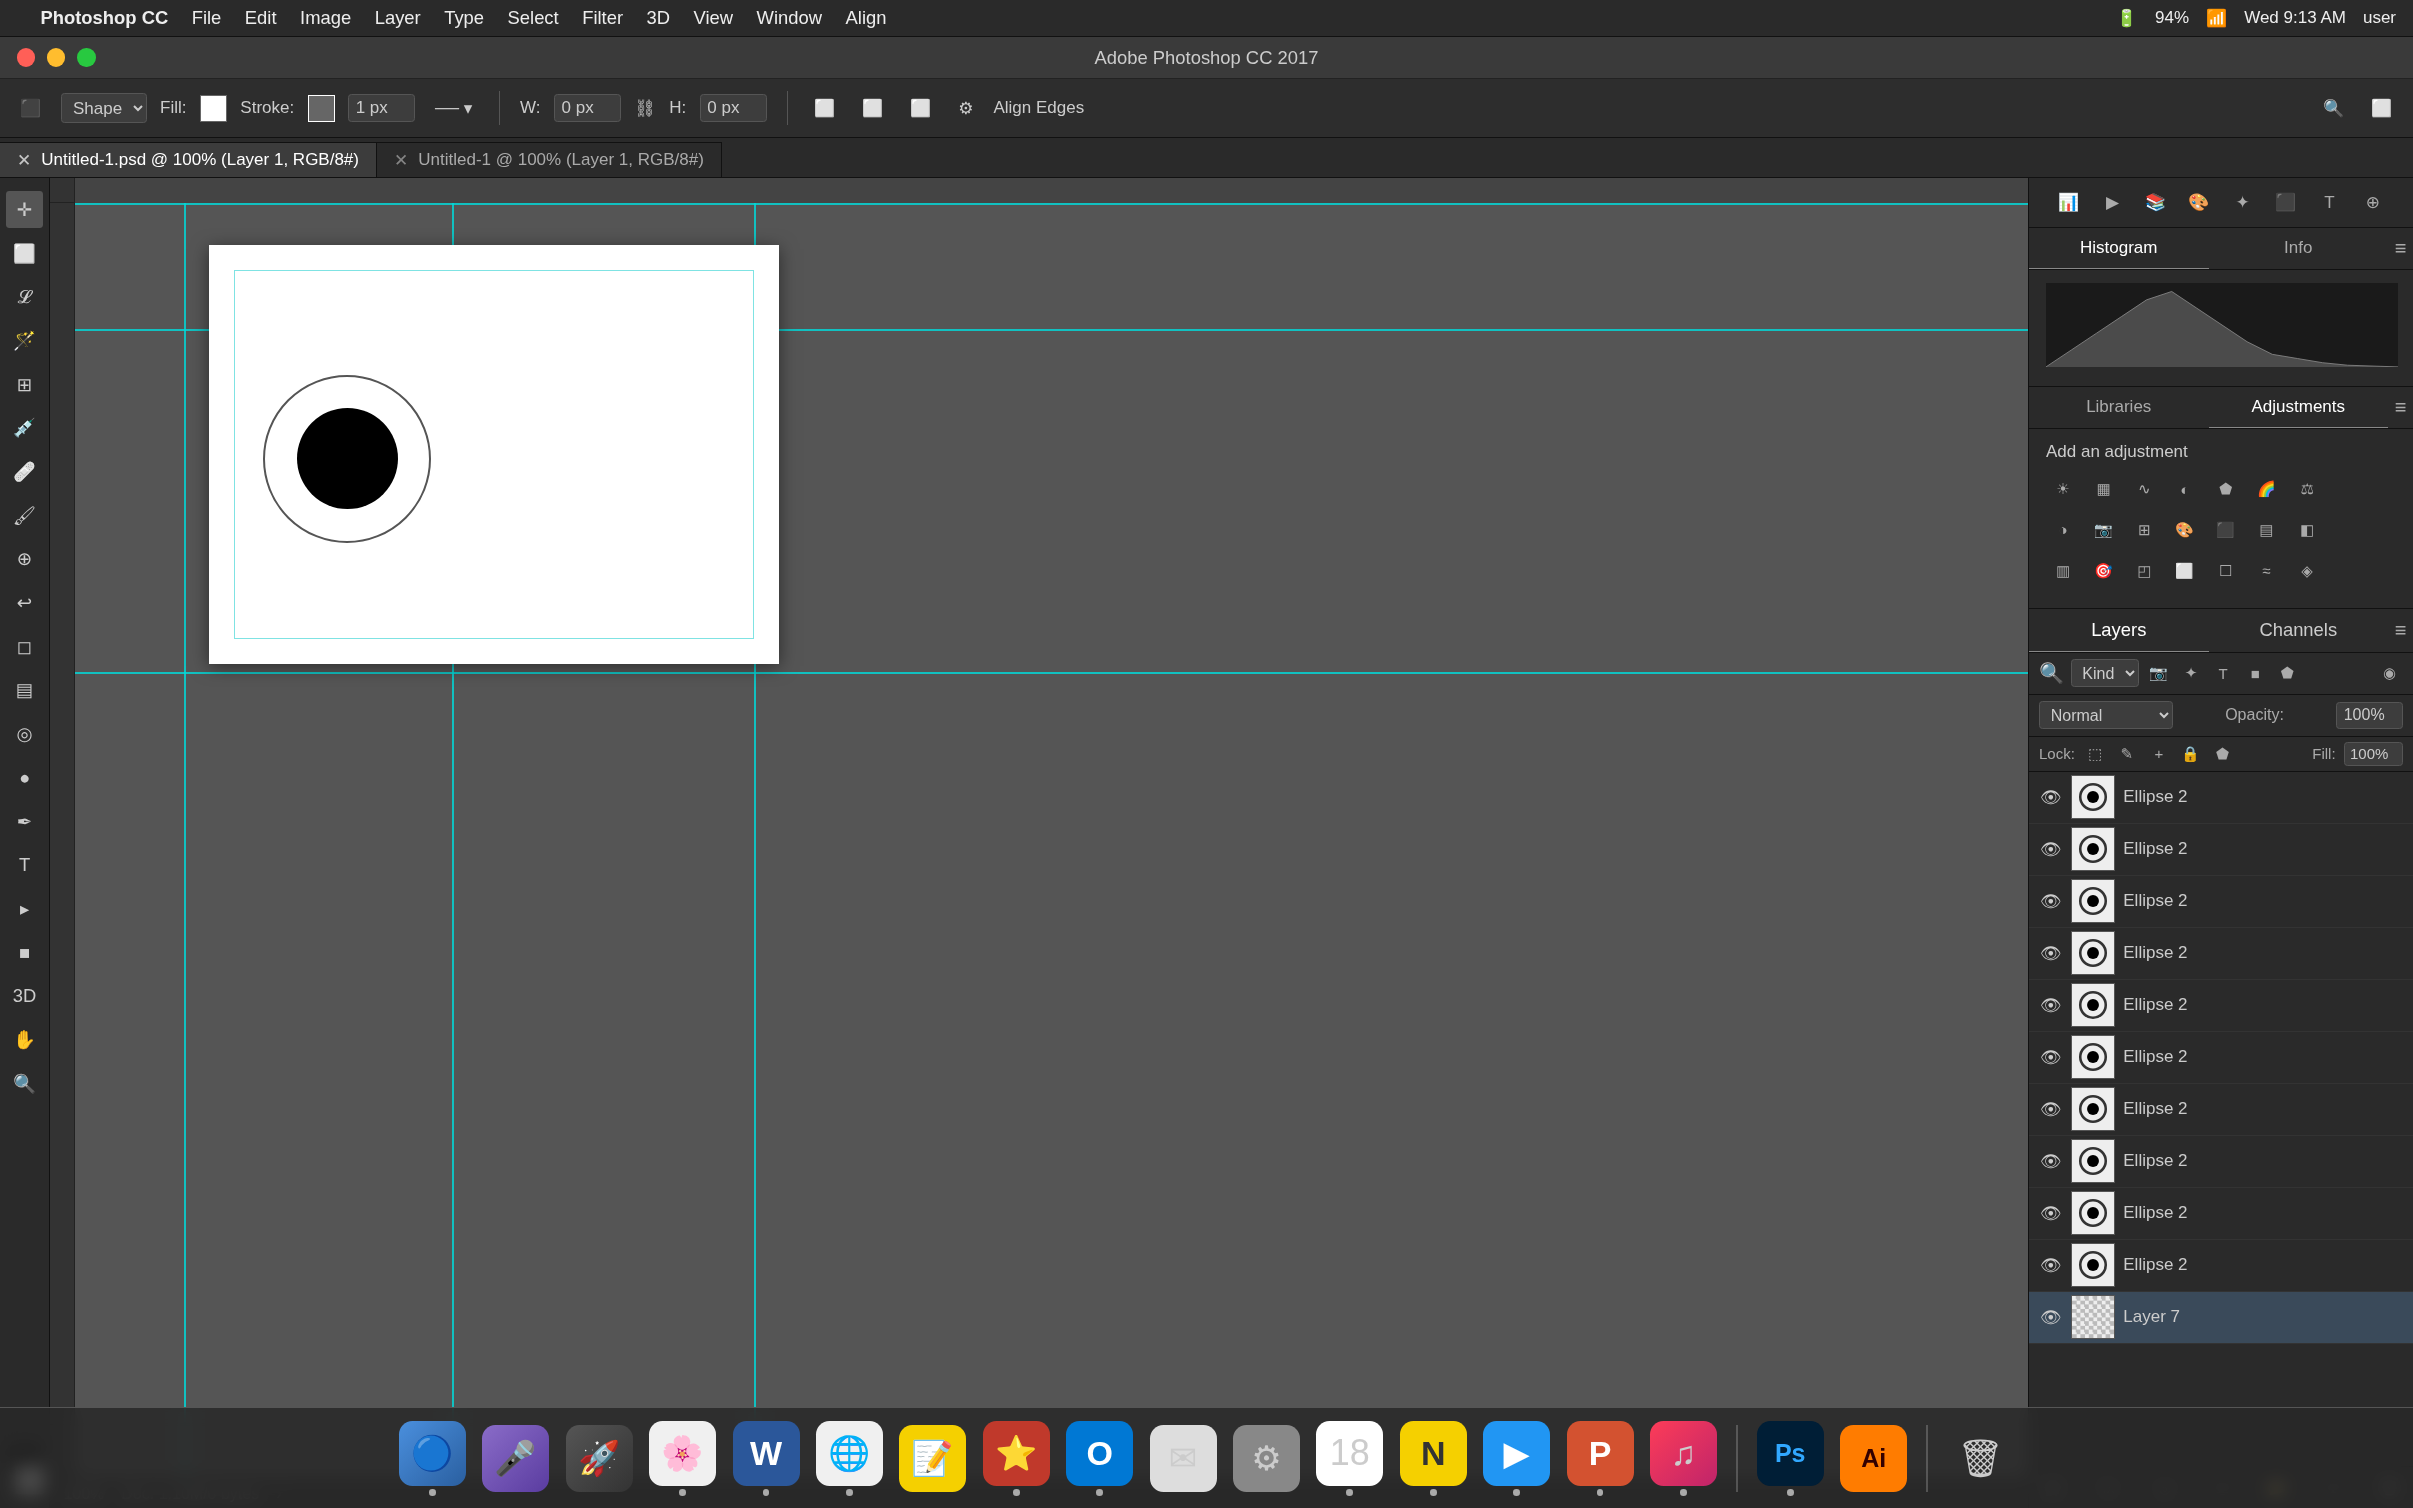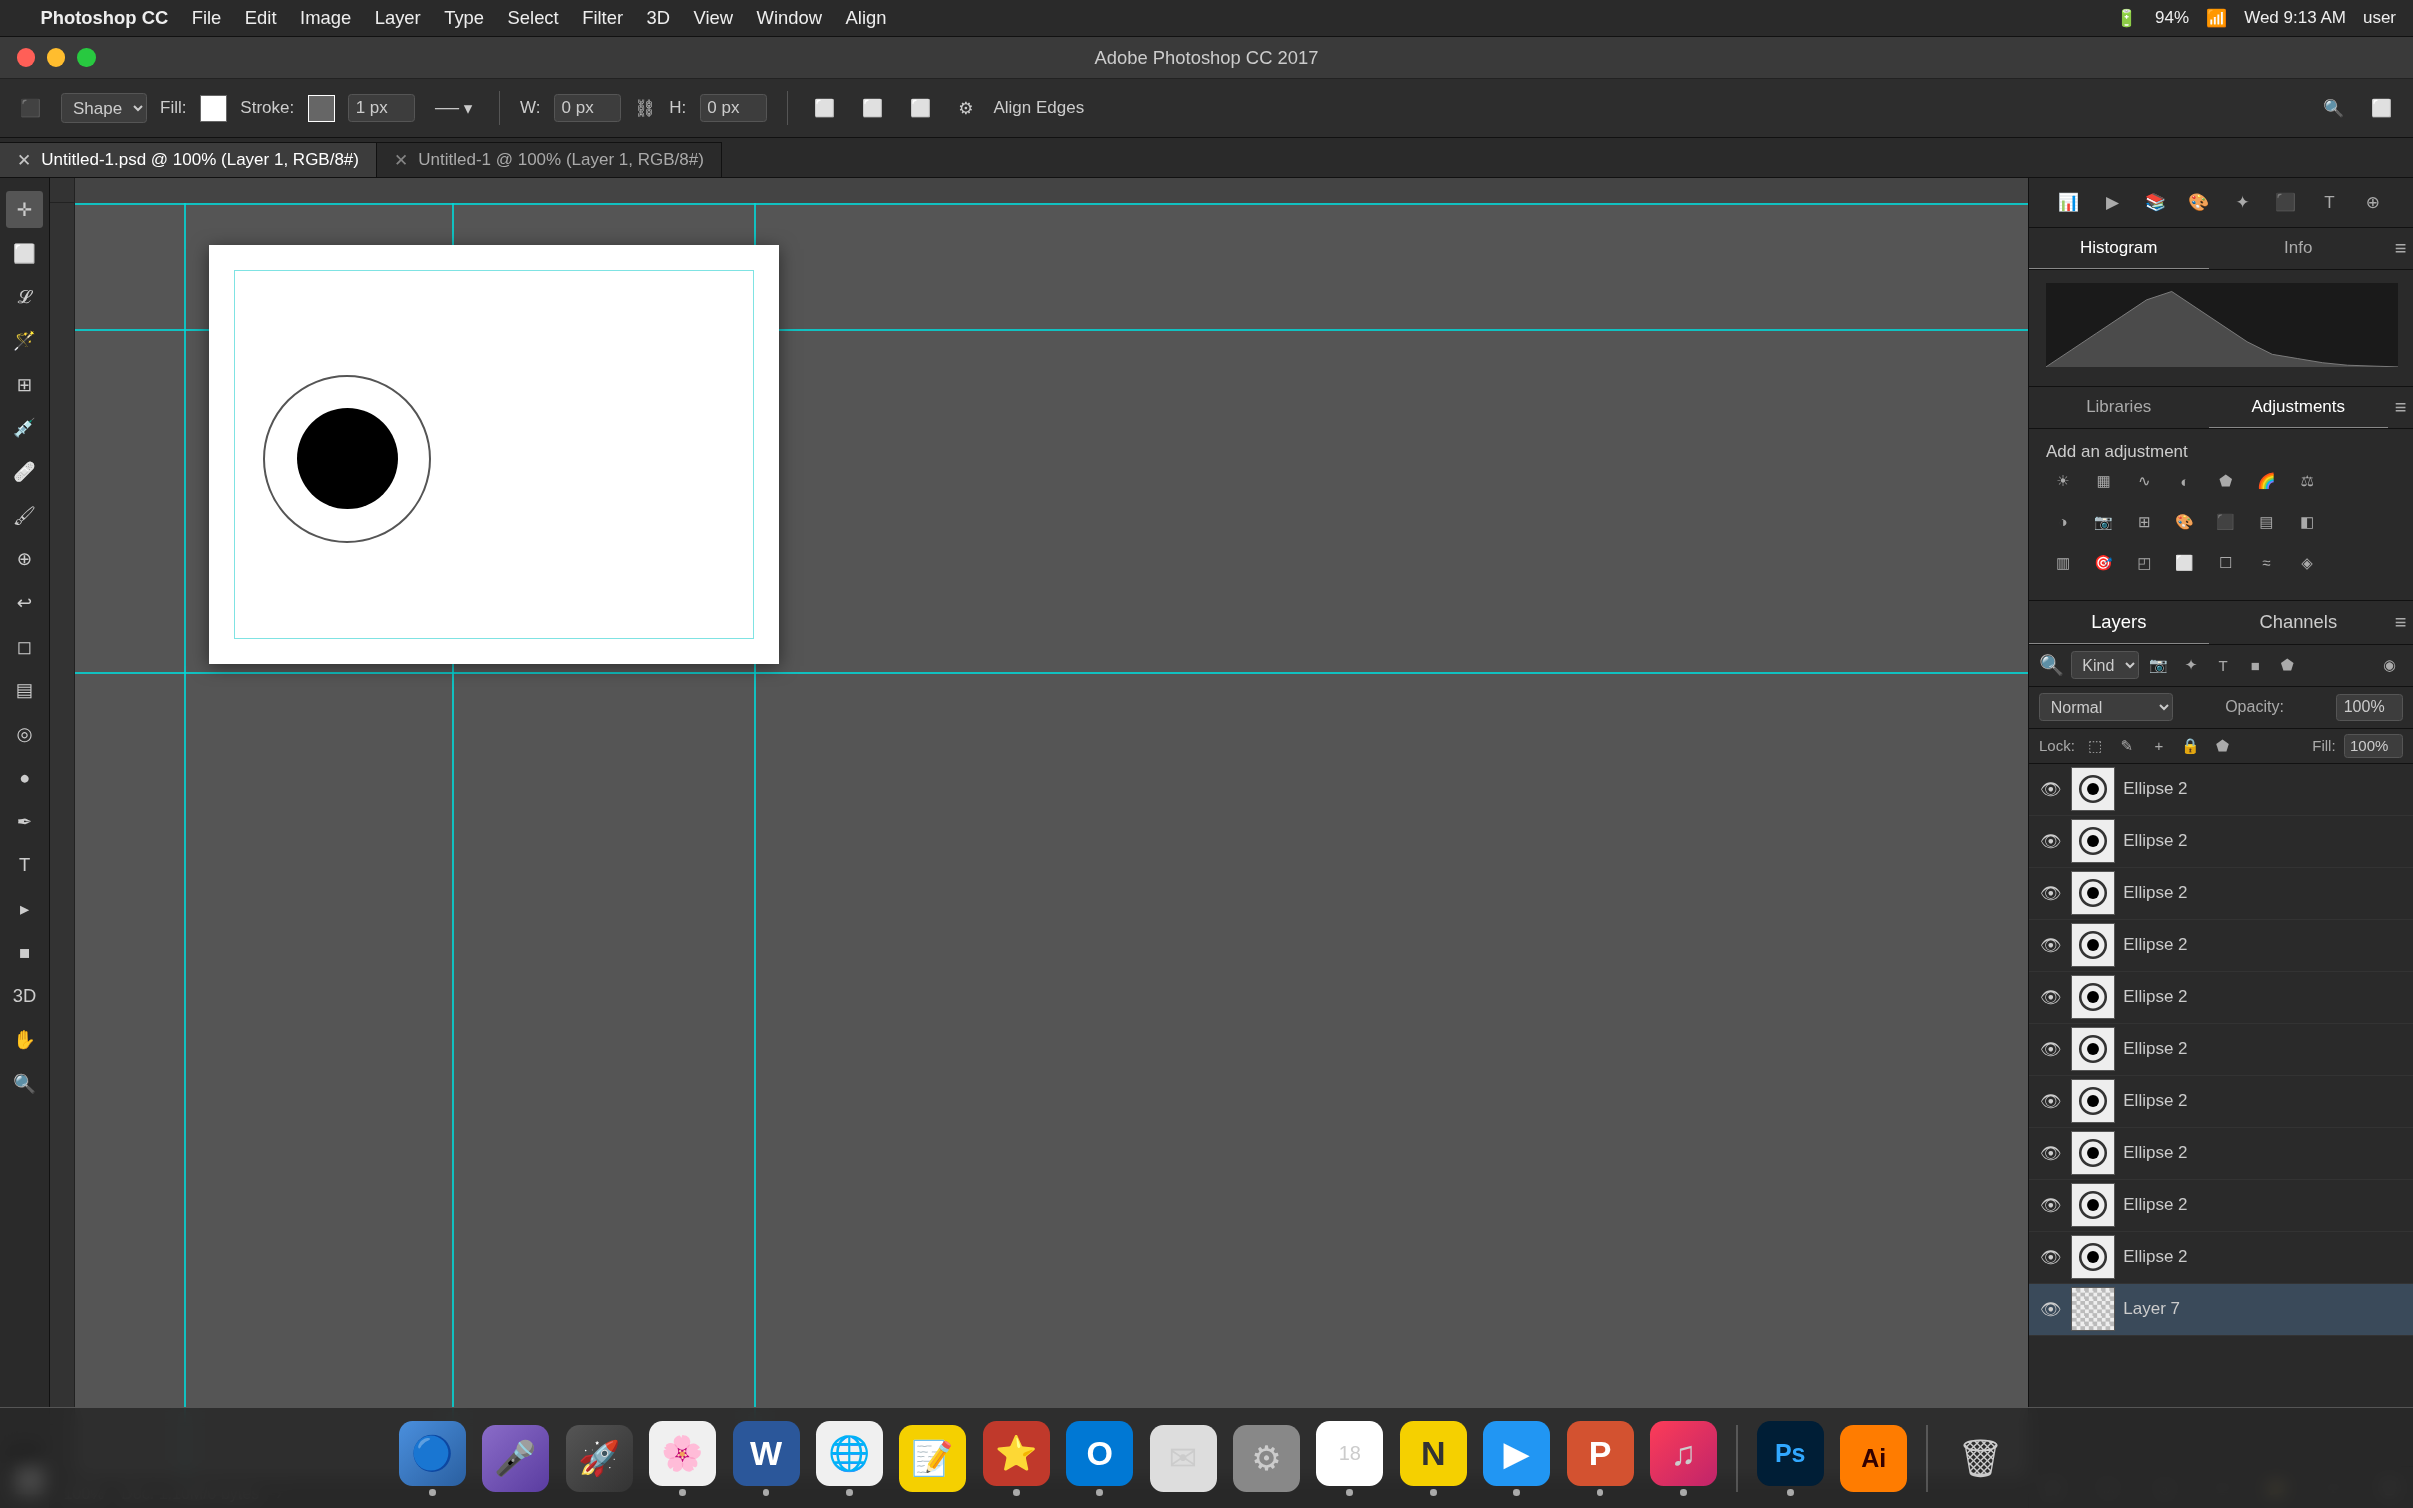--- a/index.html
+++ b/index.html
@@ -342,21 +342,21 @@
     }
 
     
     .adjustments-panel {
       padding: 13.4px 17px;
       border-bottom: 0.8px solid #111;
     }
     .adjustments-title {
       font-size: 17px;
       color: #ccc;
-      margin-bottom: 2px;
+      margin-bottom: 10px;
     }
     .adj-icons-row {
       display: flex;
       gap: 6.7px;
       flex-wrap: wrap;
       margin-bottom: 6.7px;
     }
     .adj-icon {
       width: 34px;
       height: 34px;
@@ -1011,21 +1011,21 @@
       <span style="font-size:34px;">✉</span>
     </div>
   </div>
   <div class="dock-item">
     <div class="dock-icon" style="background:#888;">
       <span style="font-size:34px;">⚙</span>
     </div>
   </div>
   <div class="dock-item">
     <div class="dock-icon" style="background:#fff;border-radius:13.4px;">
-      <span style="font-size:20px;">18</span>
+      <span style="font-size:36px;">18</span>
     </div>
     <div class="dock-dot"></div>
   </div>
   <div class="dock-item">
     <div class="dock-icon" style="background:#f5d000;">
       <span style="font-size:34px;color:#333;font-weight:bold;">N</span>
     </div>
     <div class="dock-dot"></div>
   </div>
   <div class="dock-item">

